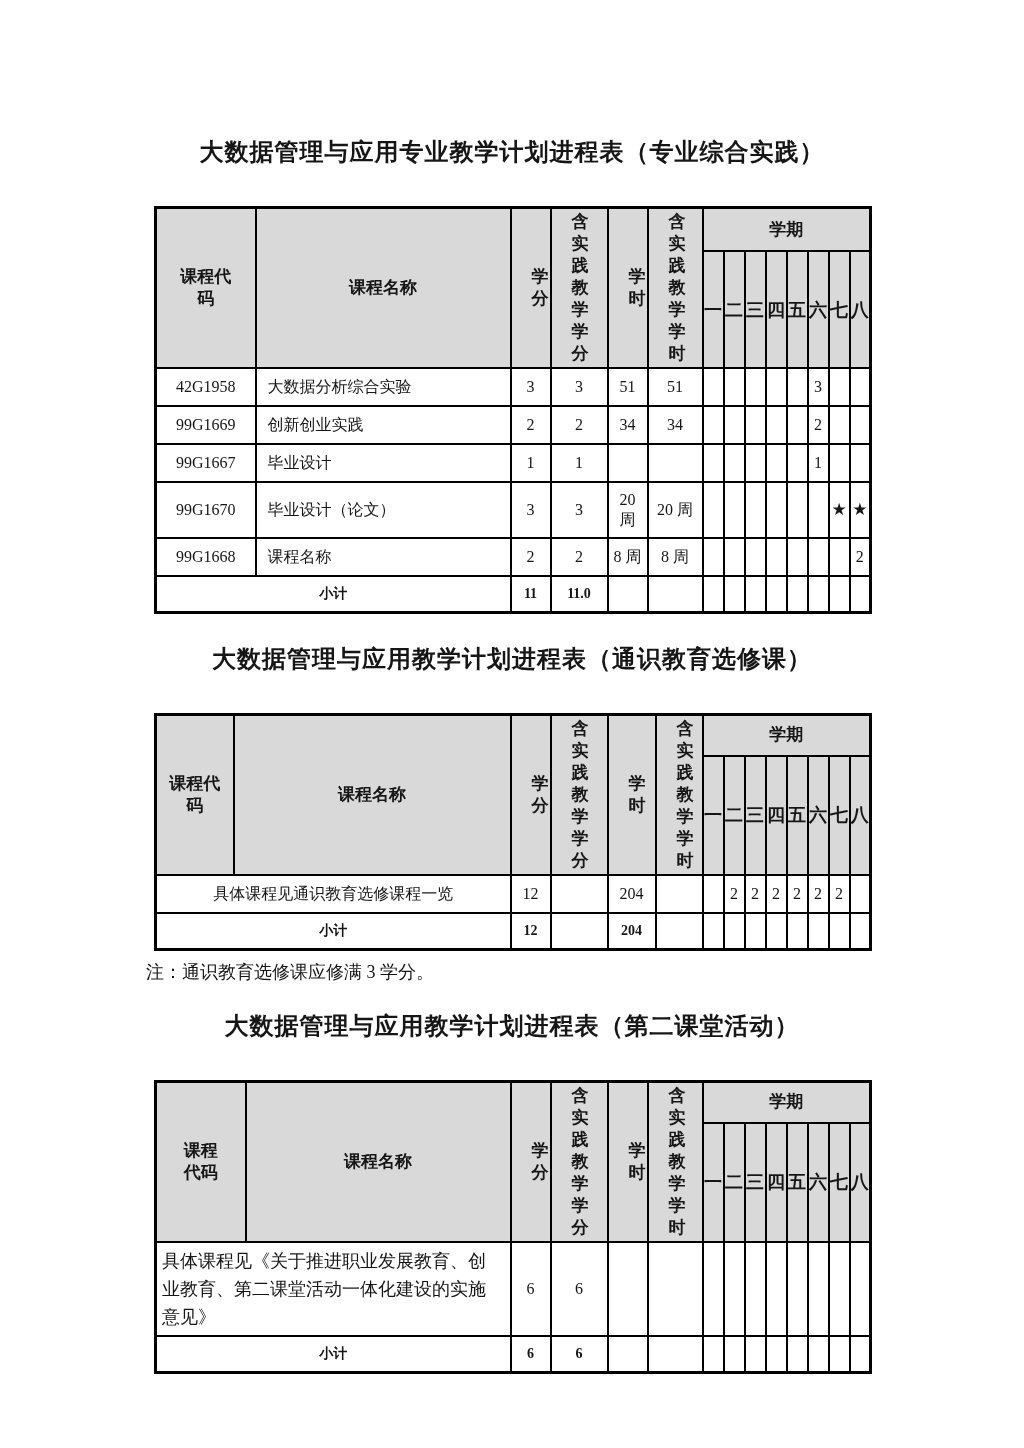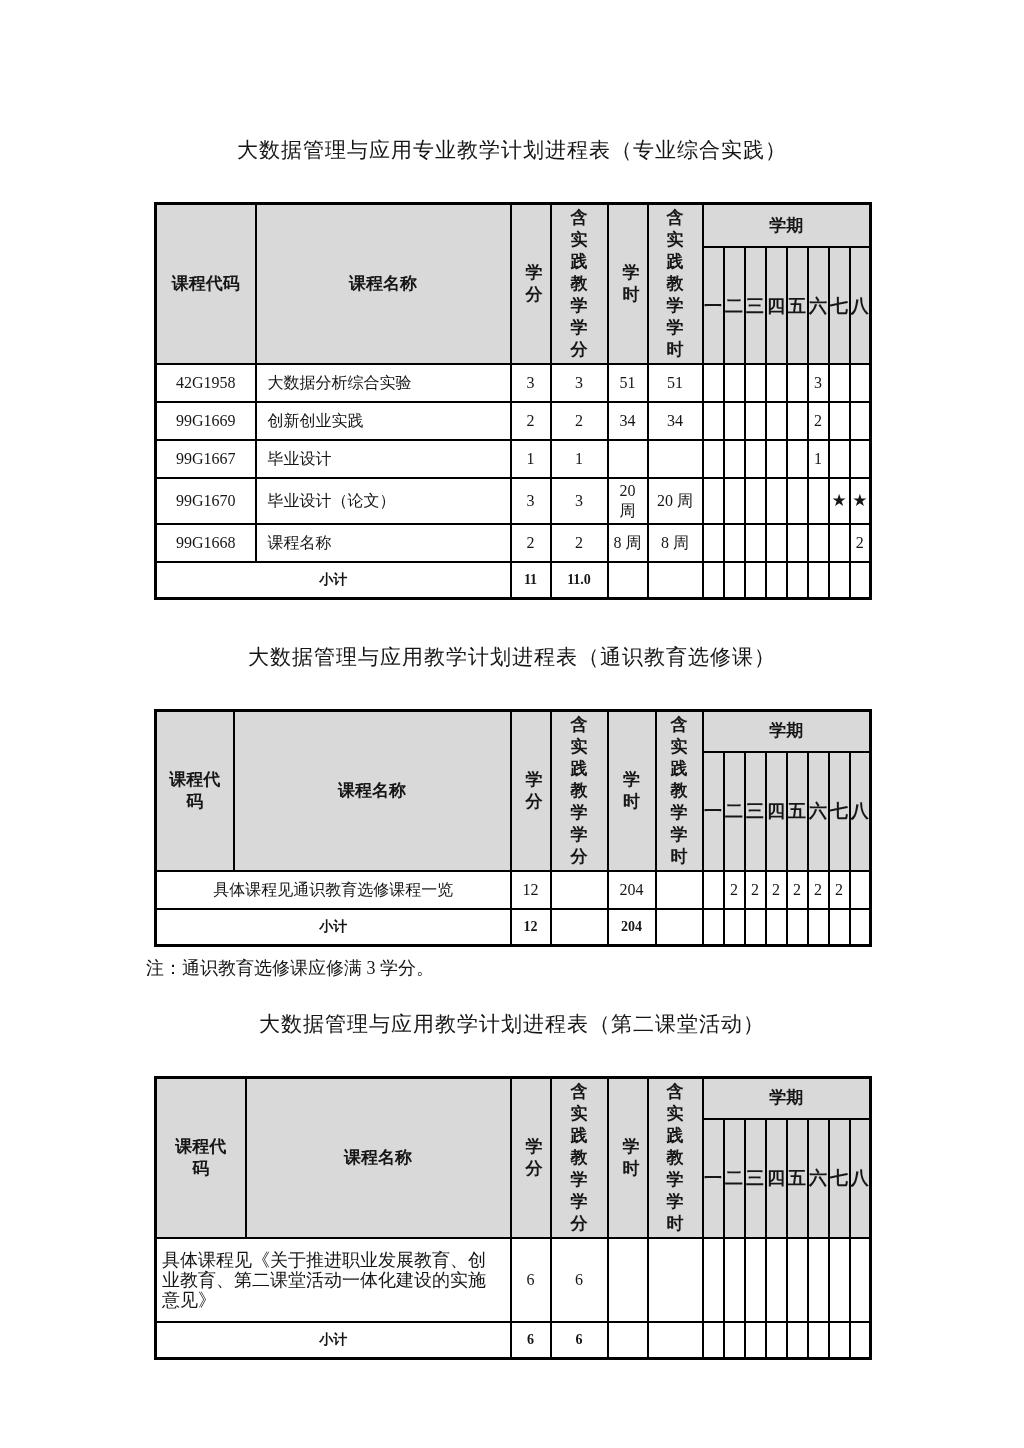--- a/index.html
+++ b/index.html
@@ -5,35 +5,35 @@
   html,body{margin:0;padding:0;}
   body{
     width:1024px;height:1448px;background:#ffffff;overflow:hidden;
     font-family:"Liberation Serif","DejaVu Serif",serif;color:#161616;
     position:relative;
   }
   .sheet{position:absolute;left:154px;width:716px;}
   #sec1{top:136px;}
   #sec2{top:643px;}
   #sec3{top:1010px;}
-  .title{margin:0 0 38px 0;text-align:center;font-size:21px;font-weight:normal;letter-spacing:1px;white-space:nowrap;}
+  .title{margin:0 0 38px 0;text-align:center;font-size:24px;font-weight:bold;letter-spacing:1px;white-space:nowrap;}
   table.plan{border-collapse:collapse;table-layout:fixed;width:716px;border:3px solid #000;}
   .plan th,.plan td{border:2px solid #000;overflow:hidden;vertical-align:middle;}
-  .plan thead th{background:#d9d9d9;font-weight:bold;font-size:17px;padding:2px 14px;line-height:22px;text-align:center;}
+  .plan thead th{background:#d9d9d9;font-weight:bold;font-size:17px;padding:2px 20px;line-height:22px;text-align:center;}
   #t2 th.hcode{padding:2px 8px;}
   .plan thead th.sem{padding:0;font-size:18px;}
   tr.hr1{height:26px;}
   #t1 tr.hr2{height:76px;}
   #t2 tr.hr2,#t3 tr.hr2{height:82px;}
   .plan td{font-size:16px;text-align:center;padding:1px 2px;line-height:20px;}
   td.nm{text-align:left;padding-left:11px;}
   td.mc{text-align:center;}
-  td.ml{text-align:left;font-size:18px;line-height:20px;padding:4px 10px 4px 5px;}
+  td.ml{text-align:left;font-size:18px;line-height:28px;padding:4px 10px 4px 5px;}
   tr.rb{height:38px;}
-  tr.tall{height:46px;}
+  tr.tall{height:56px;}
   tr.x3{height:84px;}
   tr.sub{height:36px;}
   tr.sub td{font-weight:bold;font-size:14px;}
   td.star{font-size:17px;padding:0;}
   .note{font-size:18px;margin:9px 0 0 -8px;}
 </style>
 </head>
 <body>
 
 <section class="sheet" id="sec1">

